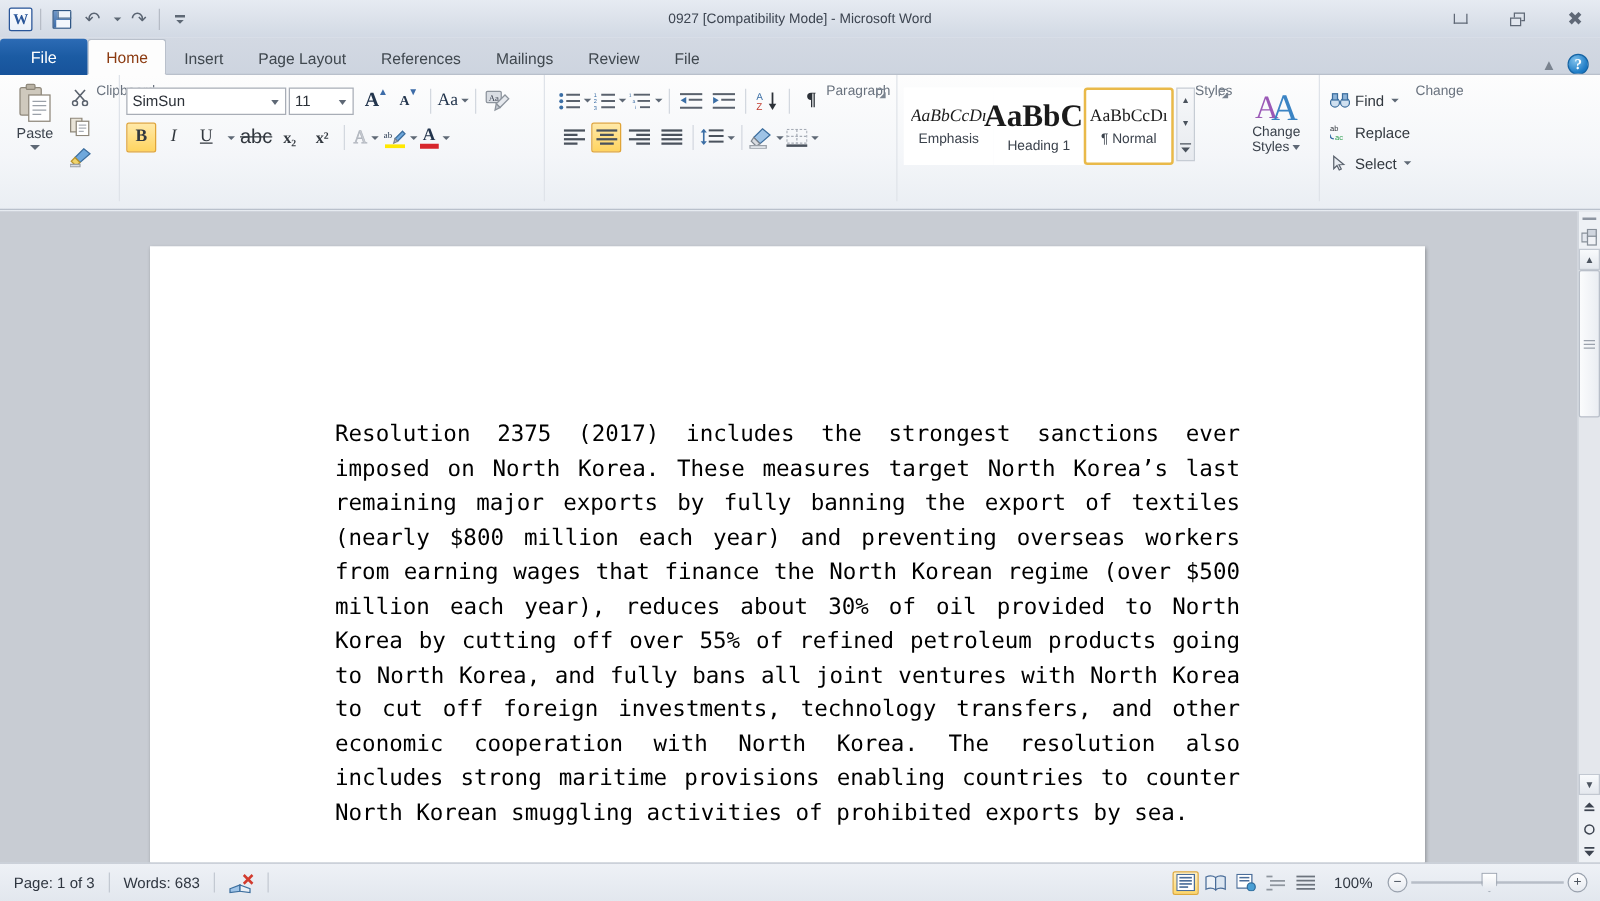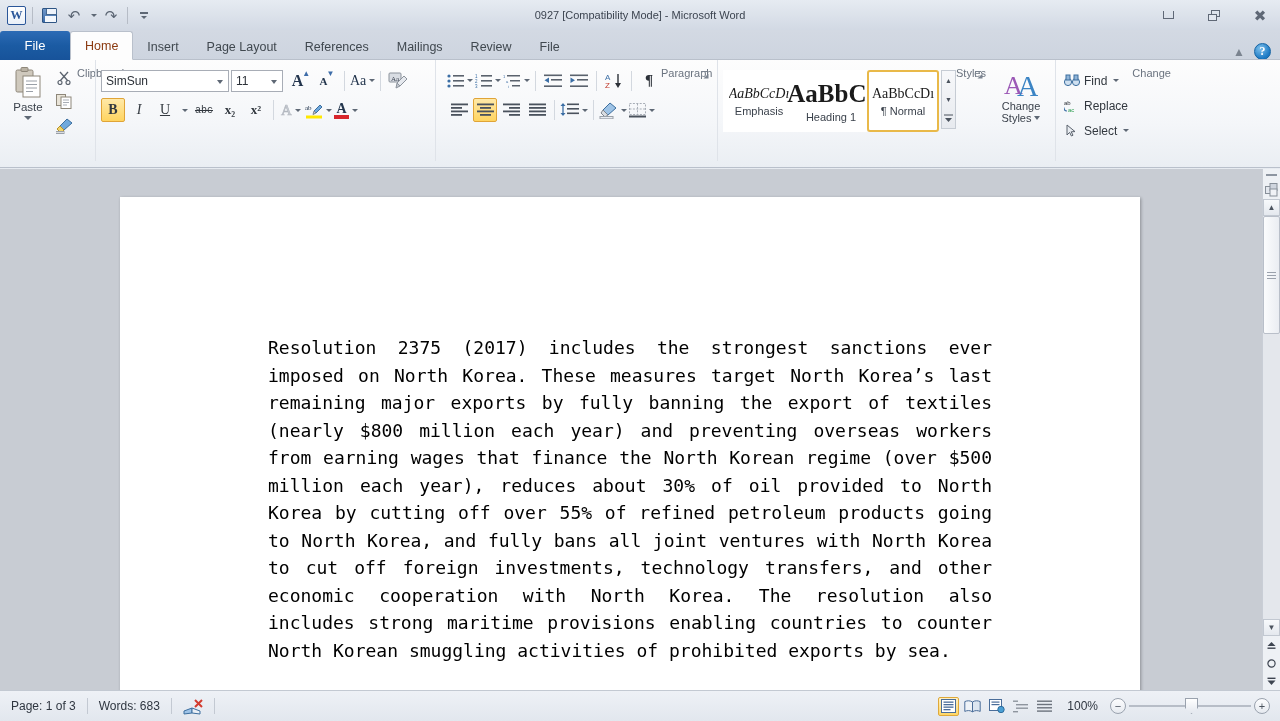--- a/index.html
+++ b/index.html
@@ -500,21 +500,21 @@
           <div class="ibtn">
             <span style="font-family:'Liberation Serif',serif;font-style:italic;font-size:14px">I</span>
           </div>
           <div class="ibtn">
             <span style="font-family:'Liberation Serif',serif;text-decoration:underline;font-size:14px">U</span>
           </div>
           <div class="ibtn" style="min-width:11px">
             <span class="dd" style="margin-left:0"></span>
           </div>
           <div class="ibtn">
-            <span style="font-family:Liberation Mono, monospace;text-decoration:line-through;font-size:10px">abc</span>
+            <span style="font-family:Liberation Sans, sans-serif;text-decoration:line-through;font-size:16px">abc</span>
           </div>
           <div class="ibtn">
             <span style="font-family:'Liberation Serif',serif;font-size:13px;font-weight:bold">x₂</span>
           </div>
           <div class="ibtn">
             <span style="font-family:'Liberation Serif',serif;font-size:13px;font-weight:bold">x²</span>
           </div>
           <div class="vsep"></div>
           <div class="ibtn">
             <span style="font-family:'Liberation Serif',serif;font-size:15px;color:#c8ccd3;-webkit-text-stroke:0.6px #b2b7bf">A</span>

